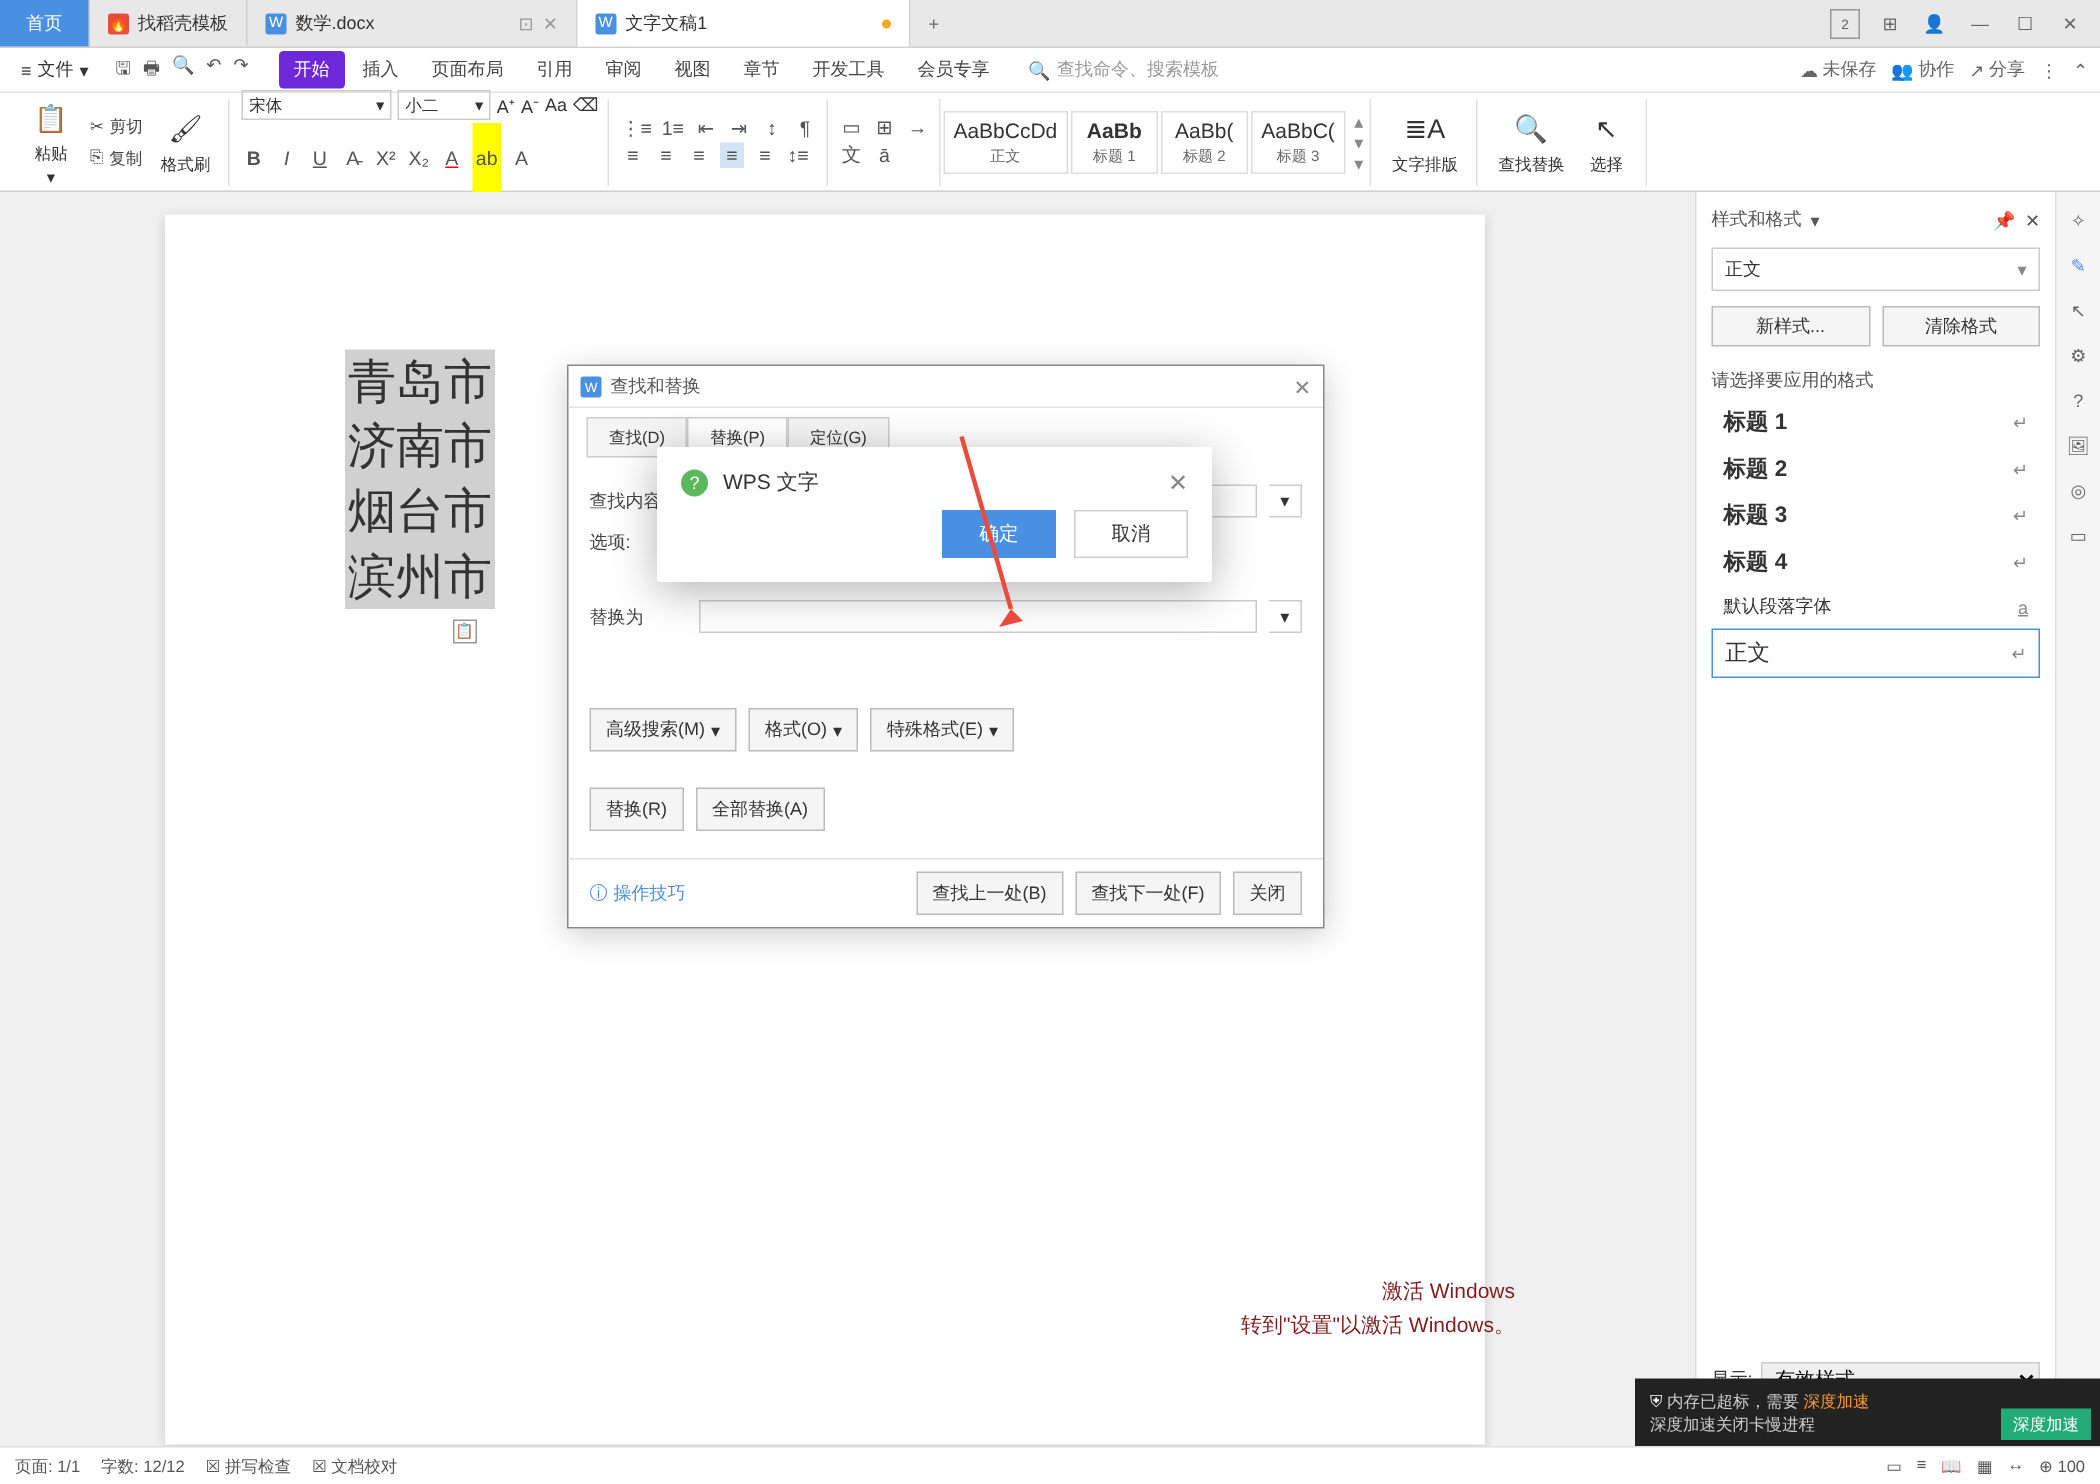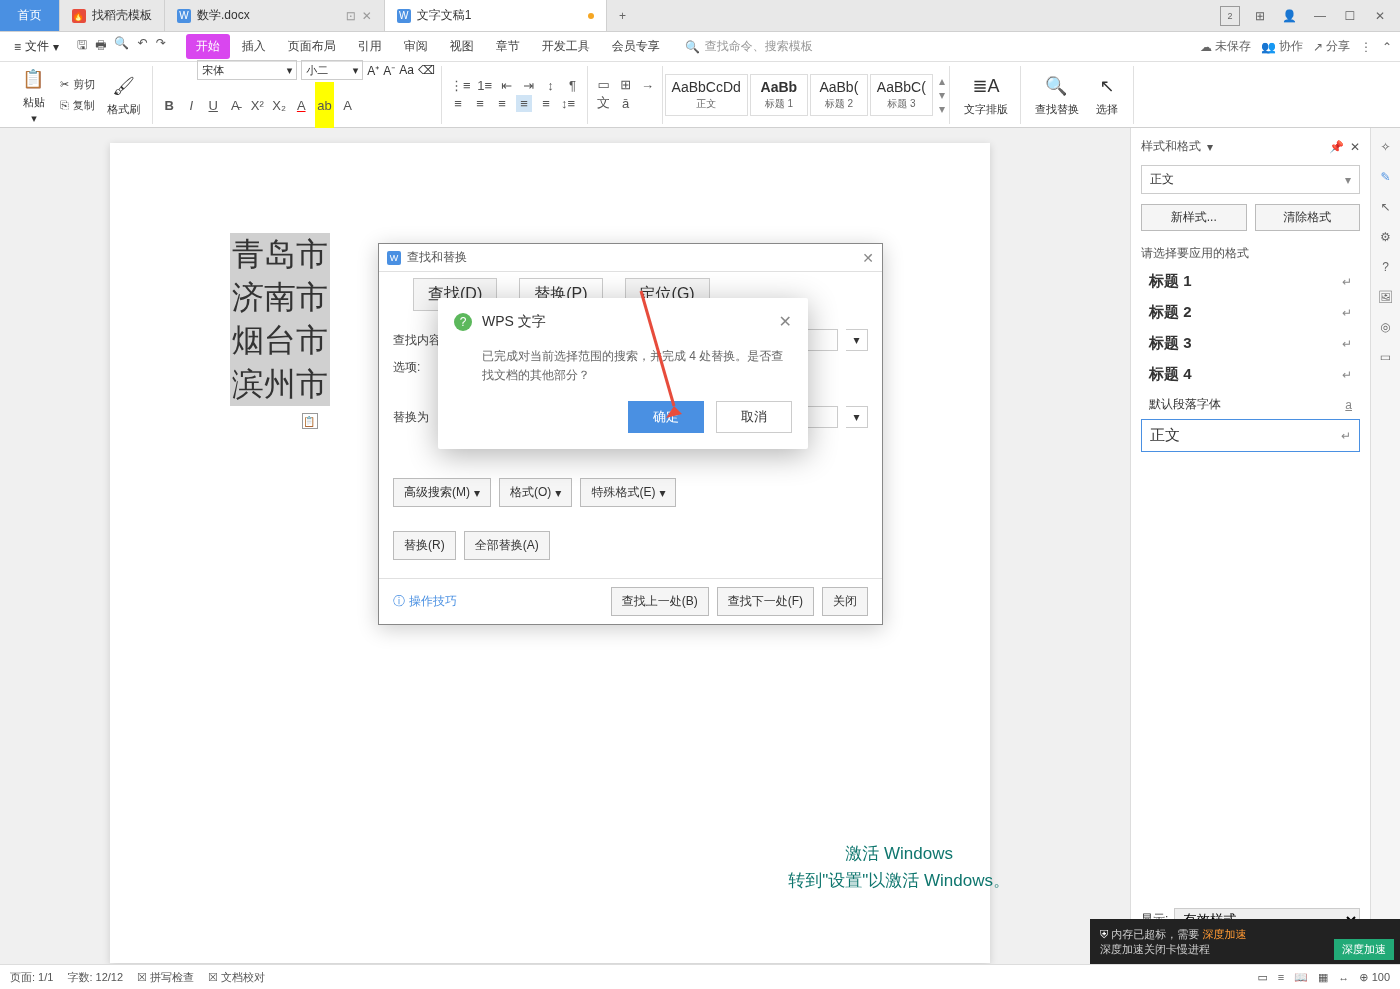--- a/index.html
+++ b/index.html
@@ -19,35 +19,35 @@
 .win-controls { margin-left: auto; display: flex; align-items: center; gap: 10px; padding: 0 10px; }
 .win-controls > * { width: 20px; height: 20px; display: flex; align-items: center; justify-content: center; color: #666; }
 .win-controls .badge { border: 1px solid #999; font-size: 9px; padding: 0 2px; }
 
 
 .menubar { height: 30px; display: flex; align-items: center; padding: 0 8px; gap: 4px; border-bottom: 1px solid #e0e0e0; }
 .menubar .fileBtn { display: flex; align-items: center; gap: 4px; padding: 2px 6px; }
 .menubar .qat { display: flex; gap: 8px; padding: 0 8px; color: #555; }
 .menubar .tabs { display: flex; gap: 2px; margin-left: 8px; }
 .menubar .mtab { padding: 4px 10px; color: #444; }
-.menubar .mtab.active { background: #d946ef; color: #fff; border-radius: 3px; }
+.menubar .mtab.active { background: #6d28d9; color: #fff; border-radius: 3px; }
 .menubar .search { margin-left: 12px; color: #999; display: flex; align-items: center; gap: 4px; }
 .menubar .right { margin-left: auto; display: flex; gap: 10px; color: #666; align-items: center; }
 .menubar .right .item { display: flex; align-items: center; gap: 3px; }
 
 
 .ribbon { height: 66px; display: flex; align-items: center; padding: 4px 8px; border-bottom: 1px solid #d0d0d0; gap: 2px; }
 .rgroup { display: flex; flex-direction: column; gap: 2px; padding: 0 6px; border-right: 1px solid #e0e0e0; height: 58px; justify-content: center; }
 .rgroup.big { flex-direction: row; align-items: center; }
 .rbtn { display: flex; align-items: center; gap: 4px; padding: 2px 4px; font-size: 11px; color: #444; }
 .bigbtn { display: flex; flex-direction: column; align-items: center; gap: 2px; padding: 0 6px; font-size: 11px; }
 .bigbtn .ico { width: 28px; height: 28px; display: flex; align-items: center; justify-content: center; font-size: 18px; }
 .font-row { display: flex; gap: 4px; align-items: center; }
 .font-sel { border: 1px solid #ccc; height: 20px; padding: 0 4px; display: flex; align-items: center; gap: 4px; font-size: 11px; }
-.font-sel.name { width: 100px; margin-left: 36px; }
+.font-sel.name { width: 100px; }
 .font-sel.size { width: 62px; }
 .icon-row { display: flex; gap: 6px; align-items: center; color: #555; font-size: 13px; }
 .icon-row > span { min-width: 16px; text-align: center; }
 .style-gallery { display: flex; gap: 2px; align-items: center; }
 .style-item { border: 1px solid #ddd; padding: 4px 6px; text-align: center; font-size: 10px; min-width: 58px; }
 .style-item .preview { font-size: 14px; color: #333; }
 .style-item .label { font-size: 10px; color: #666; margin-top: 2px; }
 
 
 .main { position: absolute; top: 128px; left: 0; right: 0; bottom: 25px; display: flex; }
@@ -57,21 +57,21 @@
 .selected-text { background: #d0d0d0; display: inline-block; }
 .selected-text div { font-size: 32px; font-family: SimSun, serif; line-height: 1.35; padding: 0 2px; }
 .paste-ind { position: absolute; left: 192px; top: 270px; width: 16px; height: 16px; border: 1px solid #999; color: #666; font-size: 10px; display: flex; align-items: center; justify-content: center; }
 
 
 .dialog { position: absolute; left: 378px; top: 115px; width: 505px; background: #fff; border: 1px solid #888; box-shadow: 0 4px 20px rgba(0,0,0,.2); }
 .dlg-title { height: 28px; display: flex; align-items: center; padding: 0 8px; gap: 6px; font-size: 12px; color: #555; border-bottom: 1px solid #e0e0e0; }
 .dlg-title .ico { width: 14px; height: 14px; background: #4a90e2; color: #fff; border-radius: 2px; font-size: 9px; display: flex; align-items: center; justify-content: center; }
 .dlg-title .close { margin-left: auto; color: #888; font-size: 14px; }
 .dlg-tabs { display: flex; padding: 6px 12px 0; gap: 0; }
-.dlg-tab { padding: 5px 14px; border: 1px solid #ccc; font-size: 16px; background: #f5f5f5; margin-left: 22px; }
+.dlg-tab { padding: 5px 14px; border: 1px solid #ccc; font-size: 11px; background: #f5f5f5; }
 .dlg-tab.active { background: #fff; border-bottom: 1px solid #fff; }
 .dlg-body { padding: 10px 14px; font-size: 12px; }
 .dlg-row { display: flex; align-items: center; gap: 8px; margin: 8px 0; }
 .dlg-row label { width: 65px; color: #444; }
 .dlg-input { flex: 1; height: 22px; border: 1px solid #ccc; }
 .dlg-drop { width: 22px; height: 22px; border: 1px solid #ccc; border-left: none; display: flex; align-items: center; justify-content: center; }
 .dlg-btns-row { display: flex; gap: 8px; margin: 8px 0; }
 .dlg-btn { padding: 5px 10px; border: 1px solid #bbb; background: #f5f5f5; font-size: 12px; display: flex; align-items: center; gap: 4px; }
 .dlg-footer { display: flex; align-items: center; padding: 8px 14px; border-top: 1px solid #e0e0e0; gap: 8px; }
 .dlg-footer .tips { color: #4a90e2; display: flex; align-items: center; gap: 4px; }
@@ -113,21 +113,21 @@
 .panel-bottom select { flex: 1; border: 1px solid #ccc; padding: 2px 4px; }
 
 
 .statusbar { position: absolute; bottom: 0; left: 0; right: 0; height: 25px; border-top: 1px solid #ddd; display: flex; align-items: center; padding: 0 10px; gap: 14px; font-size: 11px; color: #555; background: #fff; }
 .statusbar .right { margin-left: auto; display: flex; gap: 10px; align-items: center; }
 
 
 .overlay-bot { position: absolute; right: 0; bottom: 25px; height: 45px; width: 310px; background: #222; color: #ccc; font-size: 11px; padding: 4px 10px; display: flex; flex-direction: column; justify-content: center; z-index: 5; }
 .overlay-bot .line1 span { color: #ff9933; }
 .overlay-bot .btn { position: absolute; right: 6px; bottom: 4px; background: #2a7; color: #fff; padding: 3px 8px; font-size: 11px; }
-.watermark { position: absolute; right: 120px; bottom: 70px; color: #0f766e; font-size: 17px; z-index: 2; text-align: center; line-height: 1.6; }
+.watermark { position: absolute; right: 120px; bottom: 70px; color: #7f1d1d; font-size: 14px; z-index: 2; text-align: right; line-height: 1.6; }
 
 svg { display: block; }
 </style>
 </head>
 <body>
 
 <div class="tabbar">
   <div class="tab home">首页</div>
   <div class="tab">
       <span class="ico red">🔥</span>
@@ -353,21 +353,20 @@
         <div class="dlg-btn">关闭</div>
       </div>
     </div>
 
     <div class="msgbox">
       <div class="msg-head">
         <span class="ico">?</span>
         <span class="title">WPS 文字</span>
         <span class="close">✕</span>
       </div>
-      <div class="msg-body">已完成对当前选择范围的搜索，并完成 4 处替换。是否查找文档的其他部分？</div>
       <div class="msg-btns">
         <div class="msg-btn primary">确定</div>
         <div class="msg-btn">取消</div>
       </div>
     </div>
 
     <svg class="arrow" viewBox="0 0 50 140">
       <line x1="5" y1="5" x2="38" y2="120" stroke="#e74c3c" stroke-width="3"></line>
       <polygon points="38,120 46,128 30,132" fill="#e74c3c"></polygon>
     </svg>

